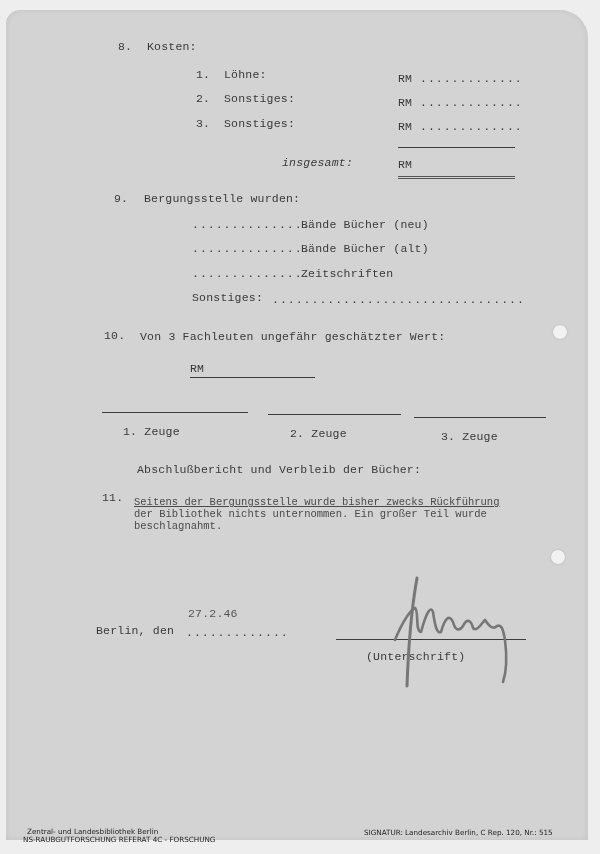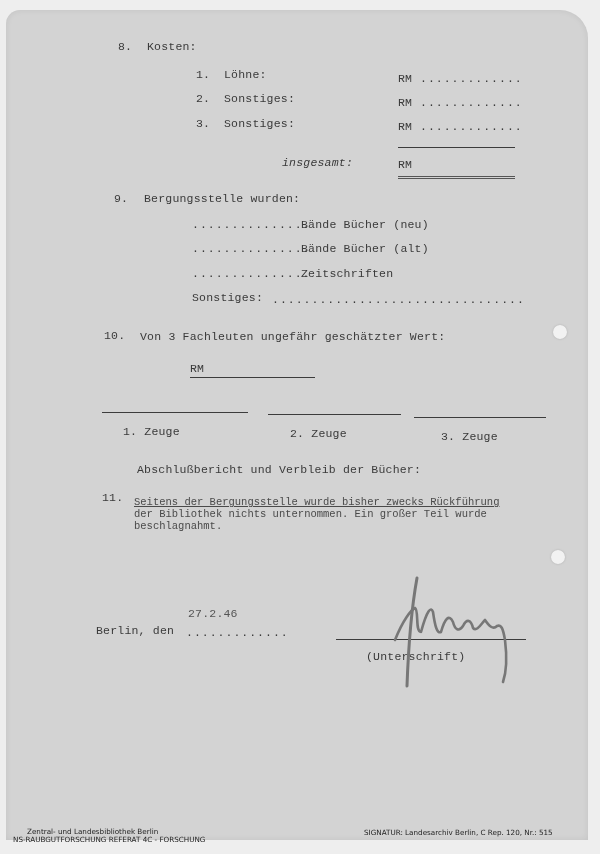--- a/index.html
+++ b/index.html
@@ -97,14 +97,14 @@
 
 <div class="hline" style="left:336px; top:639px; width:190px;"></div>
 <span class="t" style="left:366px; top:650px;">(Unterschrift)</span>
 
 <svg class="sig" style="left:385px; top:570px;" width="140" height="120" viewBox="0 0 140 120">
   <path d="M32 8 C 28 30, 24 60, 22 116" stroke="#777" stroke-width="3" fill="none" stroke-linecap="round"></path>
   <path d="M10 70 C 18 50, 26 40, 30 38 C 34 40, 30 62, 36 62 C 42 40, 46 36, 48 42 C 50 56, 52 64, 56 62 C 60 48, 64 44, 68 52 C 70 60, 74 62, 78 56 C 82 48, 86 50, 88 58 C 92 62, 96 54, 100 50 C 104 56, 108 60, 112 56 C 116 54, 118 58, 120 70 C 122 86, 122 100, 118 112" stroke="#777" stroke-width="2.6" fill="none" stroke-linecap="round" stroke-linejoin="round"></path>
 </svg>
 
 <span class="footer" style="left:27px; top:828px;">Zentral- und Landesbibliothek Berlin</span>
-<span class="footer" style="left:13px; top:836px;">NS-RAUBGUTFORSCHUNG REFERAT 4C - FORSCHUNG</span>
+<span class="footer" style="left:23px; top:836px;">NS-RAUBGUTFORSCHUNG REFERAT 4C - FORSCHUNG</span>
 <span class="footer" style="left:364px; top:829px;">SIGNATUR: Landesarchiv Berlin, C Rep. 120, Nr.: 515</span>
 
 </body></html>

